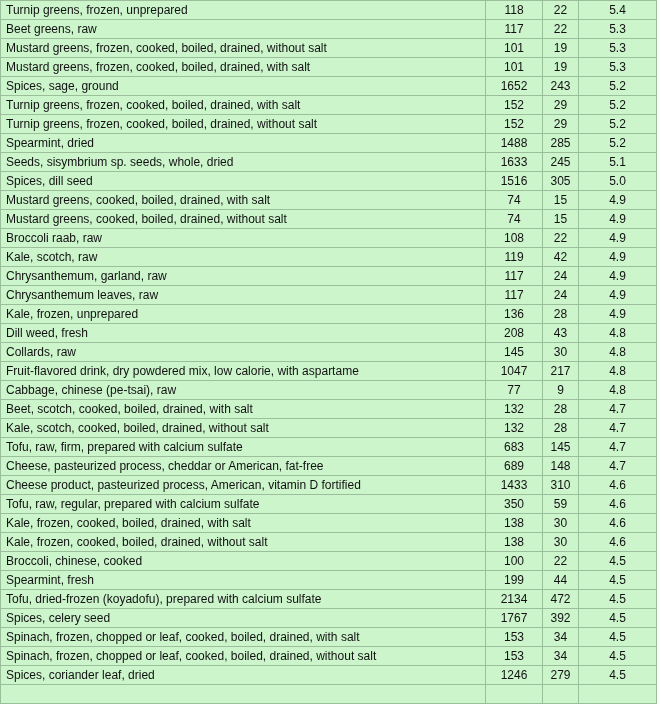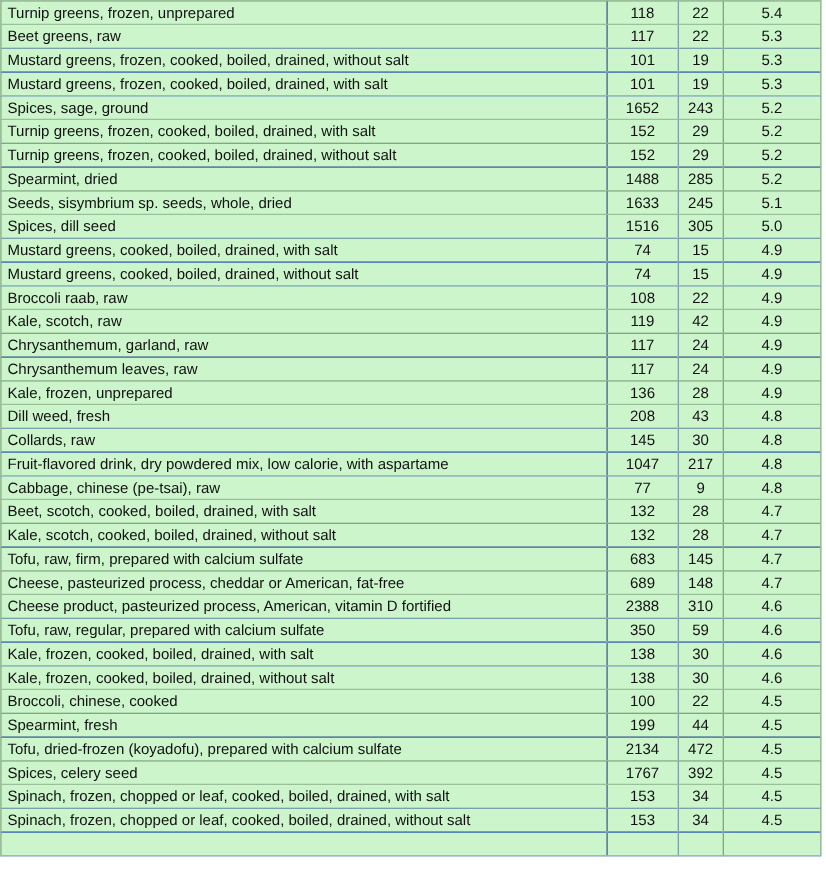--- a/index.html
+++ b/index.html
@@ -214,21 +214,21 @@
           <td class="num">4.7</td>
         </tr>
         <tr>
           <td class="food-name">Cheese, pasteurized process, cheddar or American, fat-free</td>
           <td class="num">689</td>
           <td class="num">148</td>
           <td class="num">4.7</td>
         </tr>
         <tr>
           <td class="food-name">Cheese product, pasteurized process, American, vitamin D fortified</td>
-          <td class="num">2388</td>
+          <td class="num">1433</td>
           <td class="num">310</td>
           <td class="num">4.6</td>
         </tr>
         <tr>
           <td class="food-name">Tofu, raw, regular, prepared with calcium sulfate</td>
           <td class="num">350</td>
           <td class="num">59</td>
           <td class="num">4.6</td>
         </tr>
         <tr>
@@ -270,20 +270,26 @@
         <tr>
           <td class="food-name">Spinach, frozen, chopped or leaf, cooked, boiled, drained, with salt</td>
           <td class="num">153</td>
           <td class="num">34</td>
           <td class="num">4.5</td>
         </tr>
         <tr>
           <td class="food-name">Spinach, frozen, chopped or leaf, cooked, boiled, drained, without salt</td>
           <td class="num">153</td>
           <td class="num">34</td>
+          <td class="num">4.5</td>
+        </tr>
+        <tr>
+          <td class="food-name">Spices, coriander leaf, dried</td>
+          <td class="num">1246</td>
+          <td class="num">279</td>
           <td class="num">4.5</td>
         </tr>
         <tr class="filler-row">
           <td></td>
           <td></td>
           <td></td>
           <td></td>
         </tr>
       </tbody>
   </table>

